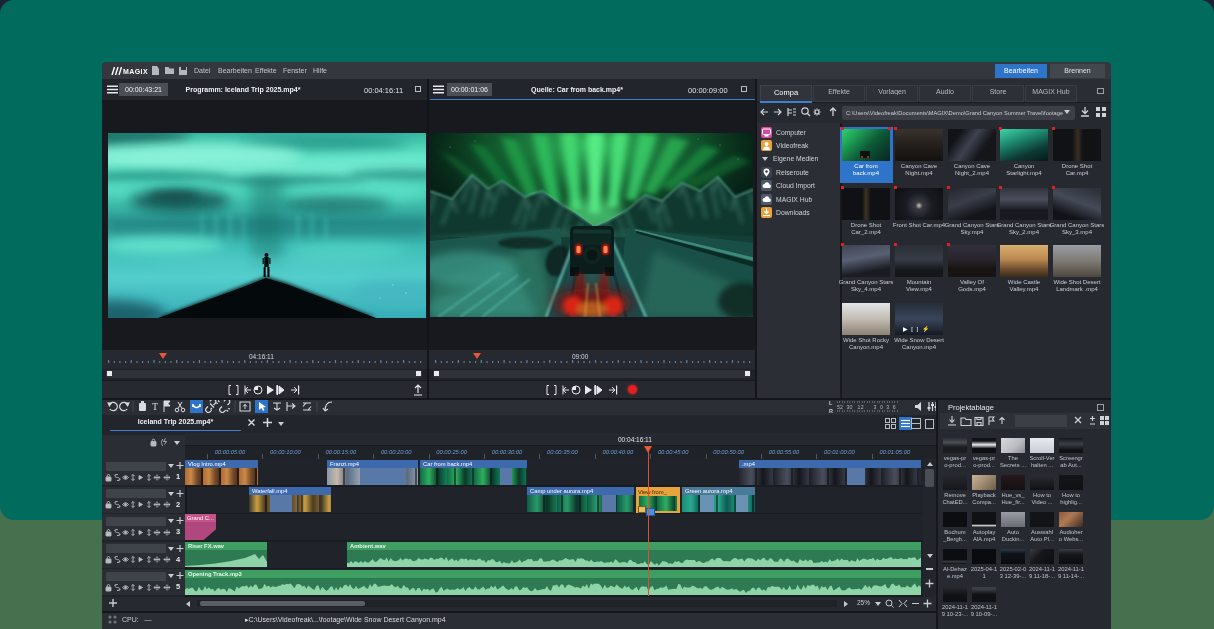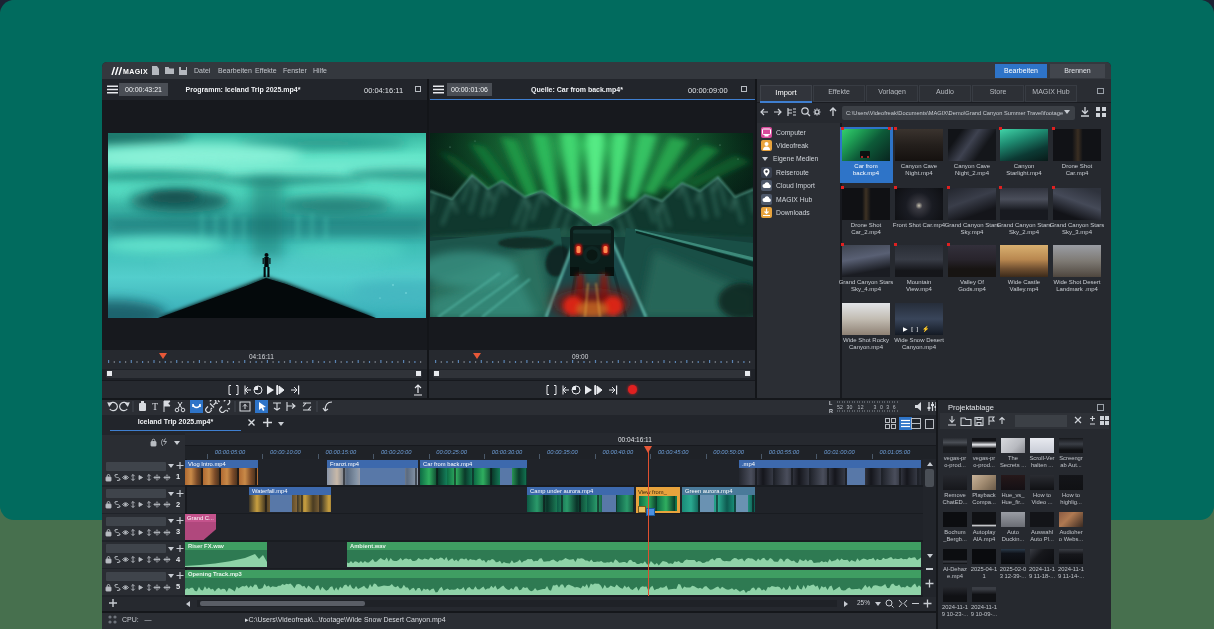--- a/index.html
+++ b/index.html
@@ -472,21 +472,21 @@
             <rect x="70" y="0.5" width="1.2" height="9"></rect>
 </g>
         </svg>
       </div>
 <div class="abs" style="left:526px;top:323px;width:9px;height:9px;border-radius:50%;background:#e02020;box-shadow:0 0 3px #e02020"></div>
 <div class="abs" style="left:324.5px;top:17px;width:2px;height:321px;background:#131519"></div>
 <div class="abs" style="left:653px;top:17px;width:2px;height:550px;background:#131519"></div>
 <div class="abs" style="left:655px;top:17px;width:354px;height:321px;background:#26292f"></div>
 <div class="abs" style="left:655px;top:17px;width:354px;height:24px;background:#2a2d33;border-bottom:1px solid #1a1c21"></div>
 <div class="abs" style="left:658px;top:23px;width:52px;height:17px;background:#31343b;border:1px solid #3e4249"></div>
-<div class="abs" style="left:658px;top:25.5px;width:52px;text-align:center;color:#fff;font-size:7.5px">Import</div>
+<div class="abs" style="left:658px;top:25.5px;width:52px;text-align:center;color:#fff;font-size:7.5px">Compa</div>
 <div class="abs" style="left:658px;top:38.5px;width:52px;height:2px;background:#3f7fd0"></div>
 <div class="abs" style="left:711px;top:23px;width:52px;height:17px;background:#2d3036;border:1px solid #383c43"></div>
 <div class="abs" style="left:711px;top:25.5px;width:52px;text-align:center;color:#b8bcc2;font-size:7px;overflow:hidden">Effekte</div>
 <div class="abs" style="left:764px;top:23px;width:52px;height:17px;background:#2d3036;border:1px solid #383c43"></div>
 <div class="abs" style="left:764px;top:25.5px;width:52px;text-align:center;color:#b8bcc2;font-size:7px;overflow:hidden">Vorlagen</div>
 <div class="abs" style="left:817px;top:23px;width:52px;height:17px;background:#2d3036;border:1px solid #383c43"></div>
 <div class="abs" style="left:817px;top:25.5px;width:52px;text-align:center;color:#b8bcc2;font-size:7px;overflow:hidden">Audio</div>
 <div class="abs" style="left:870px;top:23px;width:52px;height:17px;background:#2d3036;border:1px solid #383c43"></div>
 <div class="abs" style="left:870px;top:25.5px;width:52px;text-align:center;color:#b8bcc2;font-size:7px;overflow:hidden">Store</div>
 <div class="abs" style="left:923px;top:23px;width:52px;height:17px;background:#2d3036;border:1px solid #383c43"></div>

